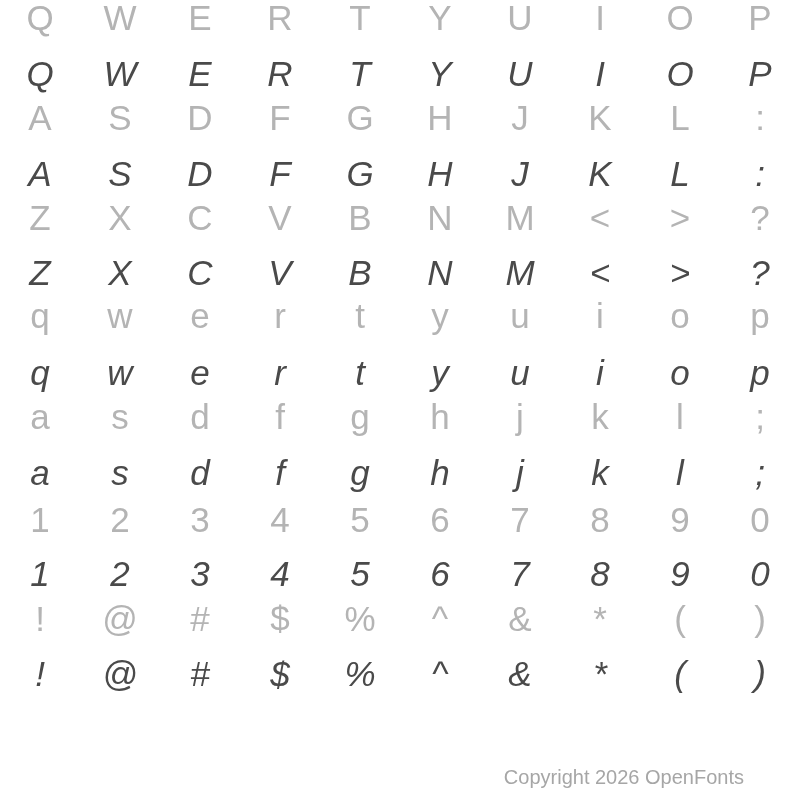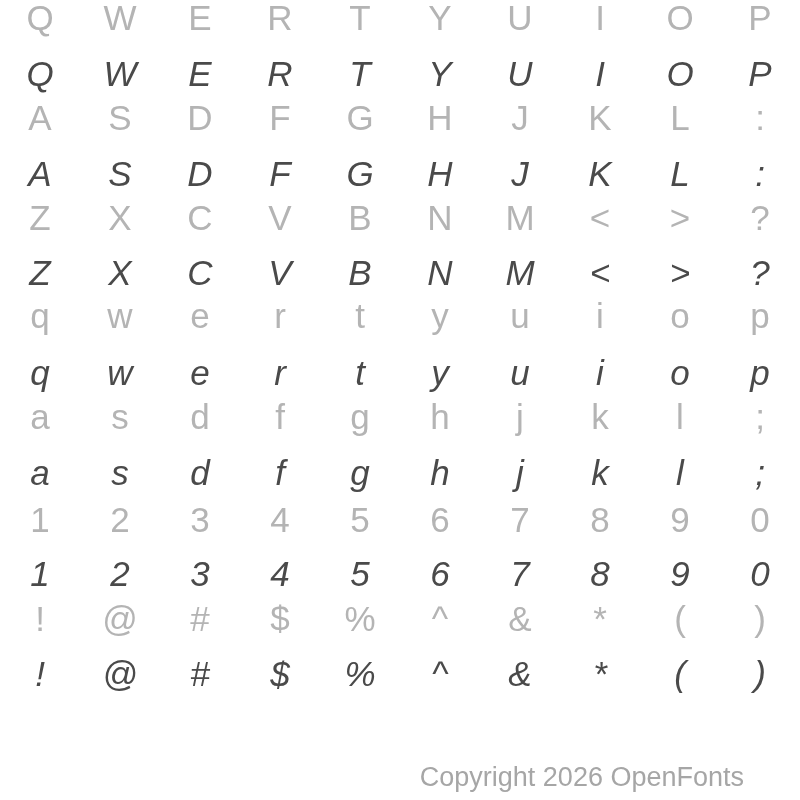--- a/index.html
+++ b/index.html
@@ -13,21 +13,21 @@
   .row {
     position: absolute; left: 0; width: 800px; height: 50px; line-height: 50px;
     display: grid; grid-template-columns: repeat(10, 1fr);
     font-size: 35px; white-space: pre;
   }
   .row.regular { color: var(--c-reg, #b4b4b4); font-weight: 400; }
   .row.italic  { color: var(--c-ita, #4a4a4a); font-style: italic; font-weight: 300; }
   .cell { text-align: center; }
   .copyright {
     position: absolute; top: 762px; right: 56px;
-    font-size: 27px; line-height: 30px;
+    font-size: 20px; line-height: 30px;
     color: var(--c-foot, #a6a6a6); font-weight: 400; text-align: right;
   }
 </style>
 </head>
 <body style="background: rgb(255, 255, 255);">
 
 <div id="stage">
   <div class="row regular" style="top:-7px"><span class="cell">Q</span><span class="cell">W</span><span class="cell">E</span><span class="cell">R</span><span class="cell">T</span><span class="cell">Y</span><span class="cell">U</span><span class="cell">I</span><span class="cell">O</span><span class="cell">P</span></div>
   <div class="row italic" style="top:49px"><span class="cell">Q</span><span class="cell">W</span><span class="cell">E</span><span class="cell">R</span><span class="cell">T</span><span class="cell">Y</span><span class="cell">U</span><span class="cell">I</span><span class="cell">O</span><span class="cell">P</span></div>
   <div class="row regular" style="top:93px"><span class="cell">A</span><span class="cell">S</span><span class="cell">D</span><span class="cell">F</span><span class="cell">G</span><span class="cell">H</span><span class="cell">J</span><span class="cell">K</span><span class="cell">L</span><span class="cell">:</span></div>

